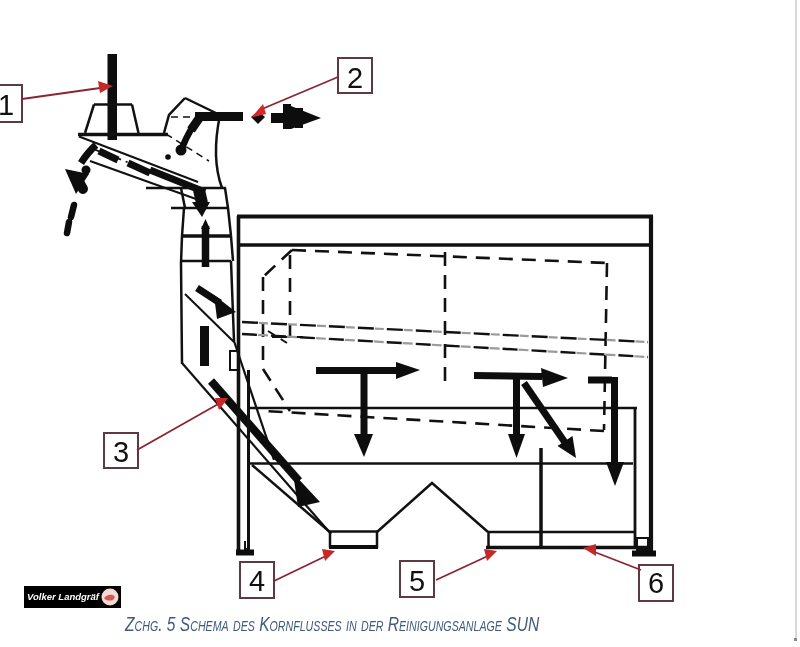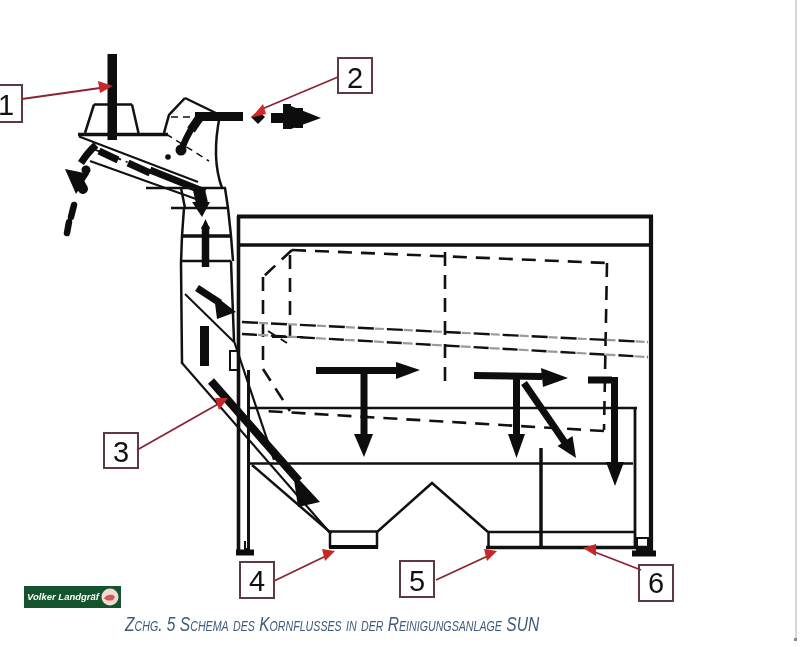--- a/index.html
+++ b/index.html
@@ -3,21 +3,21 @@
 <meta charset="utf-8">
 <style>
   html,body{margin:0;padding:0;background:#fff;}
   .page{position:relative;width:800px;height:647px;background:#fff;overflow:hidden;
         font-family:"Liberation Sans", sans-serif;}
   .edge{position:absolute;background:#d8d8d8;}
   .caption{position:absolute;left:125px;top:612px;white-space:nowrap;
            font-style:italic;font-variant:small-caps;font-size:20.5px;color:#3f5a7d;
            transform:scaleX(0.76);transform-origin:0 0;}
   .wm{position:absolute;left:24px;top:586px;width:97px;height:22px;
-      background:#14532d;color:#fff;font-weight:bold;font-style:italic;
+      background:#000000;color:#fff;font-weight:bold;font-style:italic;
       font-size:9.5px;line-height:22px;padding-left:3px;box-sizing:border-box;letter-spacing:0;}
 </style>
 </head>
 <body>
 <div class="page">
 
 <div class="edge" style="left:795px;top:0;width:1.5px;height:640px;"></div>
 
 <div style="position:absolute;left:794px;top:638px;width:3px;height:3px;background:#8a8a8a;"></div>
 

